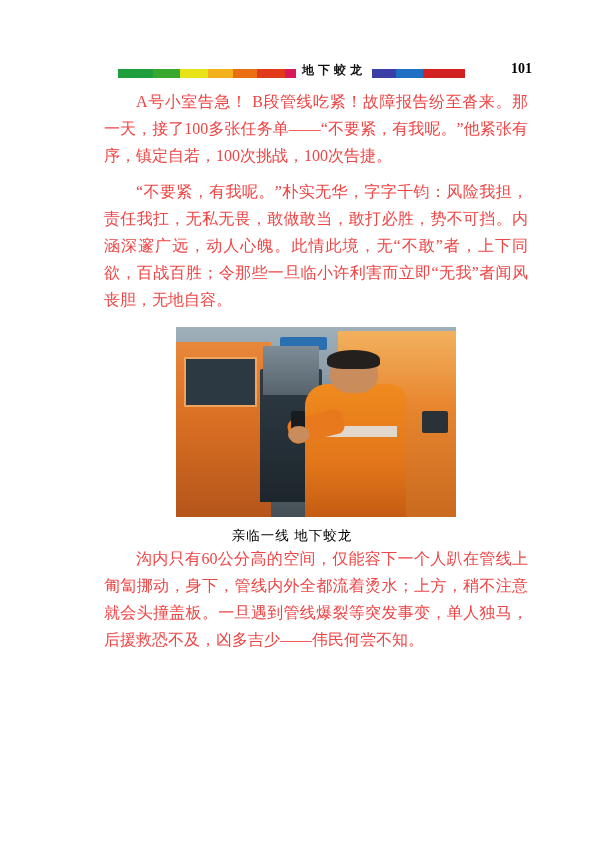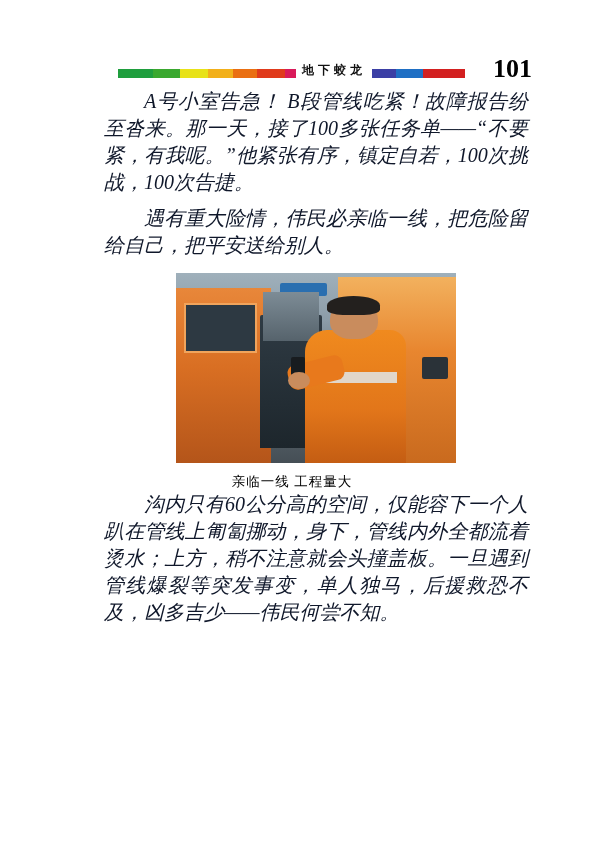--- a/index.html
+++ b/index.html
@@ -61,43 +61,42 @@
     letter-spacing: 4px;
     background: #ffffff;
     padding: 0 6px;
     line-height: 16px;
   }
   .page-number {
     position: absolute;
     right: 0;
     top: 0;
     font-family: "Liberation Serif", "DejaVu Serif", serif;
-    font-size: 26px;
+    font-size: 14px;
     font-weight: bold;
     color: #000;
     line-height: 22px;
   }
 
   
   .content {
     position: absolute;
     top: 88px;
     left: 104px;
     width: 424px;
   }
   p.para {
     margin: 0 0 9px 0;
-    font-size: 20px;
+    font-size: 16px;
     line-height: 27px;
     text-align: justify;
     text-justify: inter-ideograph;
     text-indent: 2em;
-    color: #0f172a;
-    font-family: "Liberation Serif", "DejaVu Serif", serif;
-    font-style: italic;
+    color: #ef4444;
+    font-family: "Liberation Serif", "DejaVu Serif", serif;
   }
 
   
   .figure {
     margin: 14px 0 0 0;
     width: 424px;
   }
   .photo-wrap {
     margin: 0 auto;
     width: 280px;
@@ -255,21 +254,21 @@
 
   <div class="header">
     <div class="header-bar"></div>
     <div class="header-title">地下蛟龙</div>
     <div class="page-number">101</div>
   </div>
 
   <div class="content">
 
     <p class="para">A号小室告急！ B段管线吃紧！故障报告纷至沓来。那一天，接了100多张任务单——“不要紧，有我呢。”他紧张有序，镇定自若，100次挑战，100次告捷。</p>
-    <p class="para">遇有重大险情，伟民必亲临一线，把危险留给自己，把平安送给别人。</p>
+    <p class="para">“不要紧，有我呢。”朴实无华，字字千钧：风险我担，责任我扛，无私无畏，敢做敢当，敢打必胜，势不可挡。内涵深邃广远，动人心魄。此情此境，无“不敢”者，上下同欲，百战百胜；令那些一旦临小许利害而立即“无我”者闻风丧胆，无地自容。</p>
 
     <div class="figure">
       <div class="photo-wrap">
         <div class="ph-sky"></div>
         <div class="ph-ground"></div>
         <div class="ph-truck-left"></div>
         <div class="ph-truck-left-win"></div>
         <div class="ph-cab"></div>
         <div class="ph-sign"></div>
         <div class="ph-door"></div>
@@ -277,20 +276,20 @@
         <div class="ph-mirror"></div>
         <div class="ph-person-body"></div>
         <div class="ph-person-stripe"></div>
         <div class="ph-person-head"></div>
         <div class="ph-person-hair"></div>
         <div class="ph-arm"></div>
         <div class="ph-radio"></div>
         <div class="ph-hand"></div>
       </div>
       <div class="caption">
-        <span class="caption-inner">亲临一线  工程量大</span>
+        <span class="caption-inner">亲临一线  地下蛟龙</span>
       </div>
     </div>
 
     <p class="para">沟内只有60公分高的空间，仅能容下一个人趴在管线上匍匐挪动，身下，管线内外全都流着烫水；上方，稍不注意就会头撞盖板。一旦遇到管线爆裂等突发事变，单人独马，后援救恐不及，凶多吉少——伟民何尝不知。</p>
 
   </div>
 </div>
 
 </body></html>

